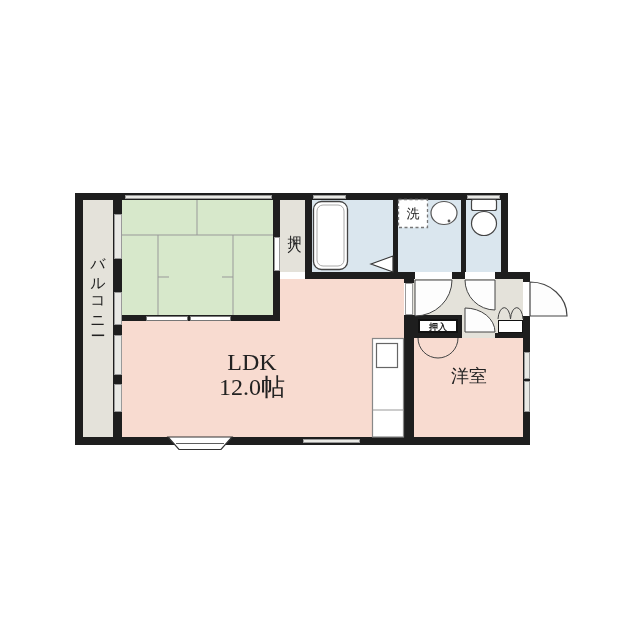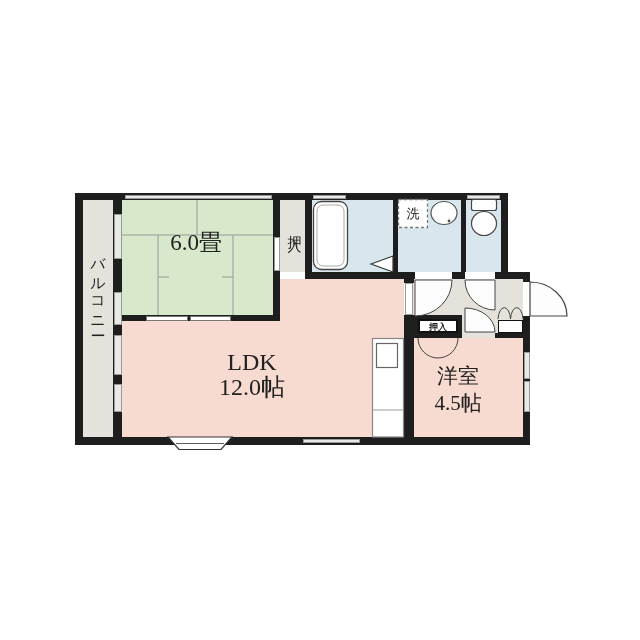--- a/index.html
+++ b/index.html
@@ -91,28 +91,26 @@
       <path d="M465,308 A30,24 0 0 1 495,332 L465,332 Z" fill="#fdfdfd" stroke="#444" stroke-width="1"></path>
       <path d="M418,338 A20,20 0 0 0 438,358 M458,338 A20,20 0 0 1 438,358" stroke="#444" stroke-width="1"></path>
       <path d="M498,319 A6.3,13 0 0 1 510.5,319 M510.5,319 A6.3,13 0 0 1 523,319" stroke="#444" stroke-width="1"></path>
       <path d="M530,282 A37,34 0 0 1 567,316 L530,316 Z" fill="#fdfdfd" stroke="#444" stroke-width="1.2"></path>
       <path d="M168,437 L232,437 L221,449.5 L179,449.5 Z" fill="#fff" stroke="#333" stroke-width="1.2"></path>
       <path d="M176,443.5 H224" stroke="#333" stroke-width="0.8"></path>
     </g>
   </svg>
 
   <div class="lbl center" style="left:136px;top:230px;width:120px;font-size:23px;line-height:26px;">
-    <div>6.0畳</div>
   </div>
   <div class="lbl center" style="left:182px;top:350px;width:140px;font-size:24px;line-height:25px;">
     <div>LDK</div>
     <div>12.0帖</div>
   </div>
-  <div class="lbl center" style="left:398px;top:363px;width:120px;font-size:21px;line-height:27px;">
+  <div class="lbl center" style="left:409px;top:363px;width:120px;font-size:18px;line-height:27px;">
     <div>洋室</div>
-    <div>4.5帖</div>
   </div>
   <div class="lbl vert" style="left:88px;top:247px;height:140px;font-size:15px;letter-spacing:3px;">バルコニー</div>
   <div class="lbl vert" style="left:285px;top:224px;height:50px;font-size:14px;letter-spacing:3px;">押入</div>
   <div class="lbl center" style="left:398px;top:205px;width:30px;font-size:13px;">洗</div>
   <div class="lbl center" style="left:418px;top:321px;width:40px;font-size:9px;font-weight:bold;">押入</div>
 
 </div>
 
 </body></html>

